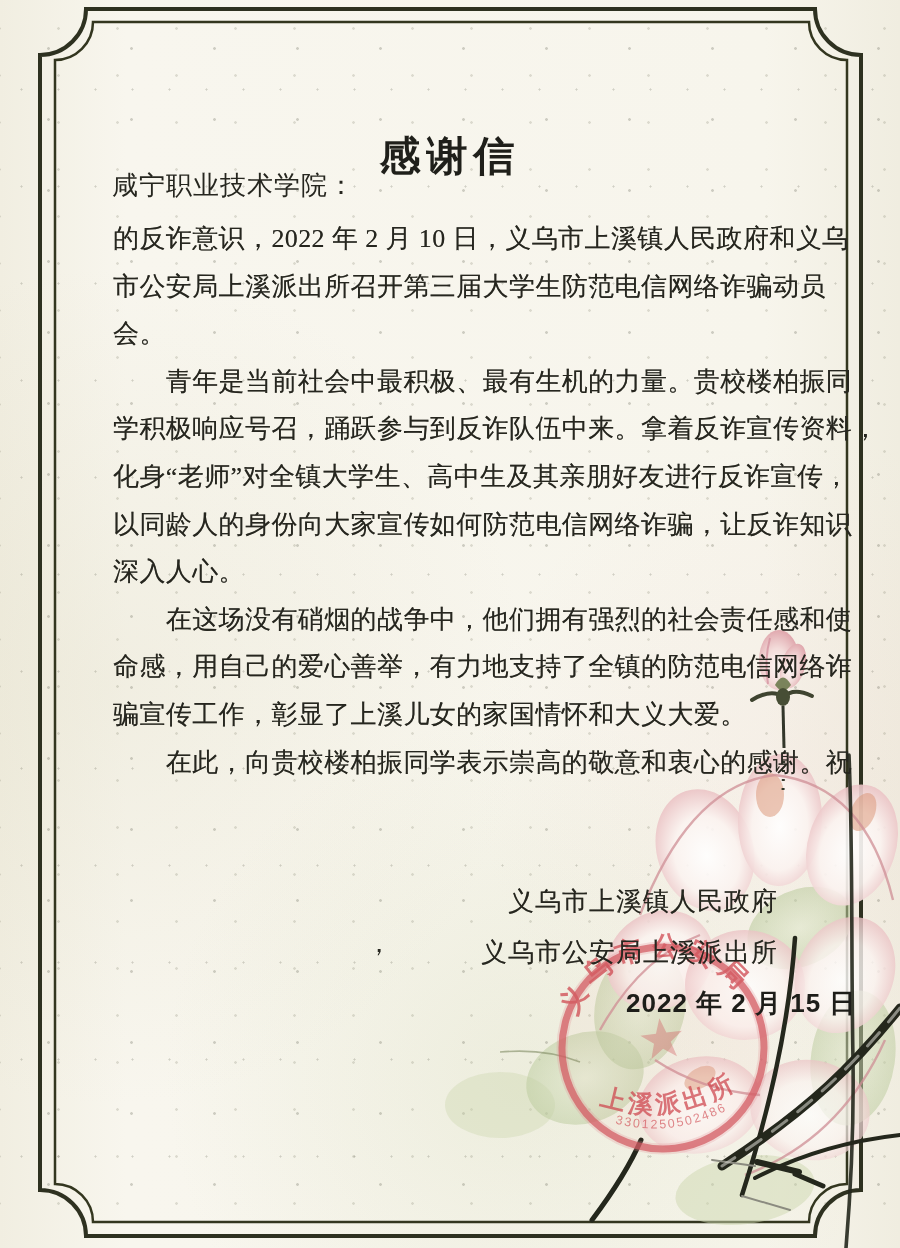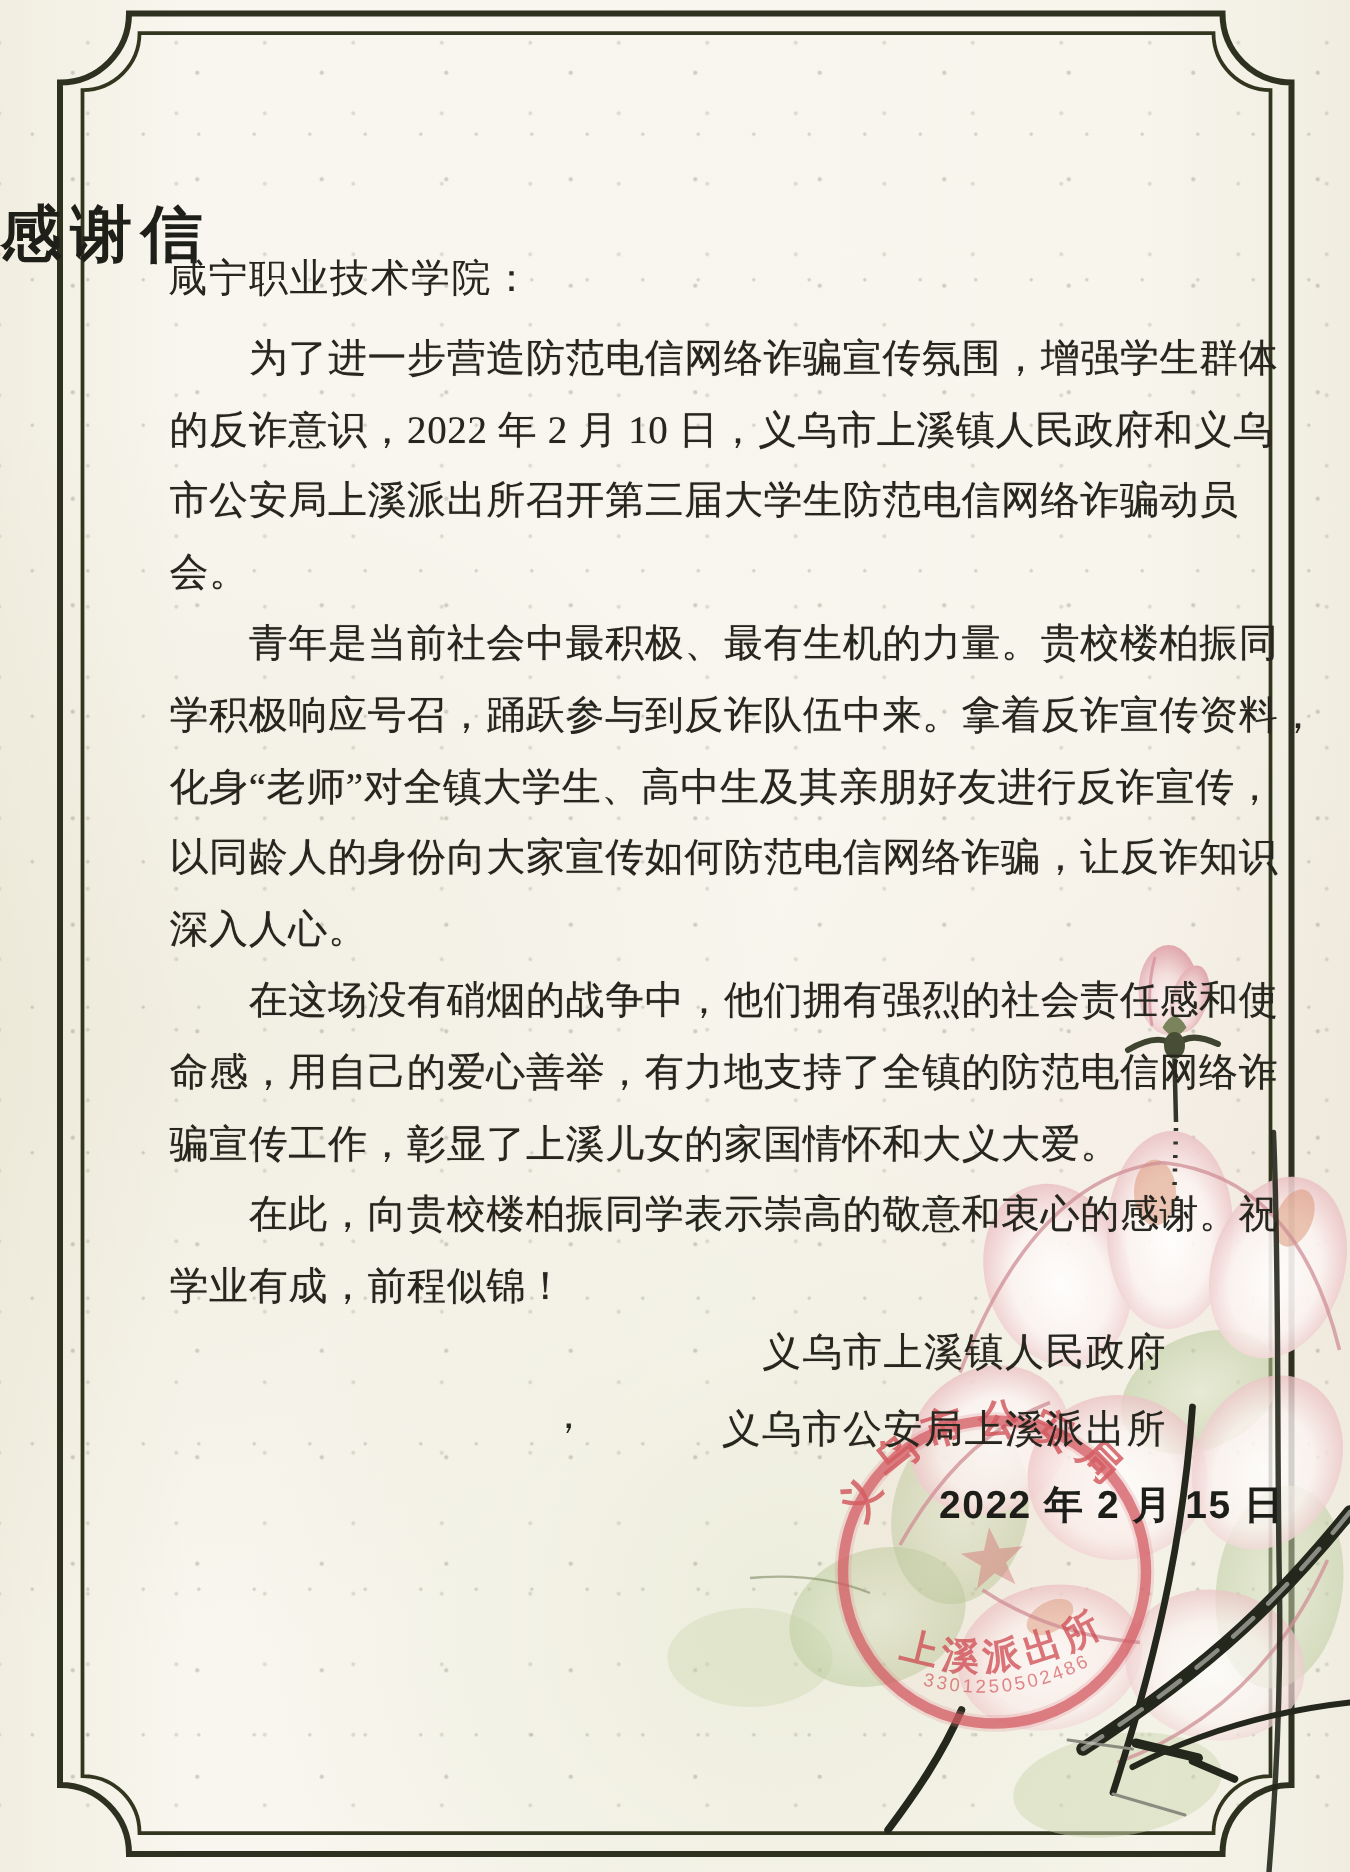--- a/index.html
+++ b/index.html
@@ -20,21 +20,21 @@
       radial-gradient(circle, rgba(120,120,100,.22) 1px, transparent 1.6px),
       radial-gradient(circle, rgba(100,100,85,.26) .8px, transparent 1.4px);
     background-size:83px 71px,59px 47px,37px 97px;
     background-position:7px 13px,29px 5px,3px 41px;
   }
   svg.layer { position:absolute; left:0; top:0; pointer-events:none; }
   #frame   { z-index:2; }
   #artwork { z-index:3; }
   .title {
     position:absolute; z-index:5; top:102px; left:0; width:100%;
-    text-align:left; font-family:"Liberation Sans","DejaVu Sans",sans-serif;
+    text-align:center; font-family:"Liberation Sans","DejaVu Sans",sans-serif;
     font-weight:bold; font-size:41px; letter-spacing:6px; color:#1f1f1a;
   }
   .salutation {
     position:absolute; z-index:5; left:112px; top:169px;
     font-size:26px; letter-spacing:1px; line-height:34px;
   }
   .body-block { position:absolute; z-index:5; left:113px; top:215px; width:700px; font-size:26px; }
   .body-block .line { height:47.6px; line-height:47.6px; white-space:nowrap; letter-spacing:.4px;
     text-shadow:0 0 .5px rgba(40,40,32,.55); }
   .sig-block {
@@ -163,34 +163,32 @@
         <textPath href="#sealCodeArc" startOffset="50%" text-anchor="middle">3301250502486</textPath>
       </text>
     </g>
   </svg>
 
   <h1 class="title">感谢信</h1>
 
   <div class="salutation">咸宁职业技术学院：</div>
 
   <div class="body-block">
-    <div class="line">　　为了进一步营造防范电信网络诈骗宣传氛围，增强学生群体</div>
     <div class="line">的反诈意识，2022 年 2 月 10 日，义乌市上溪镇人民政府和义乌</div>
     <div class="line">市公安局上溪派出所召开第三届大学生防范电信网络诈骗动员</div>
     <div class="line">会。</div>
     <div class="line">　　青年是当前社会中最积极、最有生机的力量。贵校楼柏振同</div>
     <div class="line">学积极响应号召，踊跃参与到反诈队伍中来。拿着反诈宣传资料，</div>
     <div class="line">化身“老师”对全镇大学生、高中生及其亲朋好友进行反诈宣传，</div>
     <div class="line">以同龄人的身份向大家宣传如何防范电信网络诈骗，让反诈知识</div>
     <div class="line">深入人心。</div>
     <div class="line">　　在这场没有硝烟的战争中，他们拥有强烈的社会责任感和使</div>
     <div class="line">命感，用自己的爱心善举，有力地支持了全镇的防范电信网络诈</div>
     <div class="line">骗宣传工作，彰显了上溪儿女的家国情怀和大义大爱。</div>
     <div class="line">　　在此，向贵校楼柏振同学表示崇高的敬意和衷心的感谢。祝</div>
-    <div class="line">学业有成，前程似锦！</div>
   </div>
 
   <div class="stray-comma">，</div>
 
   <div class="sig-block">
     <div class="sig-line">义乌市上溪镇人民政府</div>
     <div class="sig-line">义乌市公安局上溪派出所</div>
   </div>
 
   <div class="sig-date">2022 年 2 月 15 日</div>

